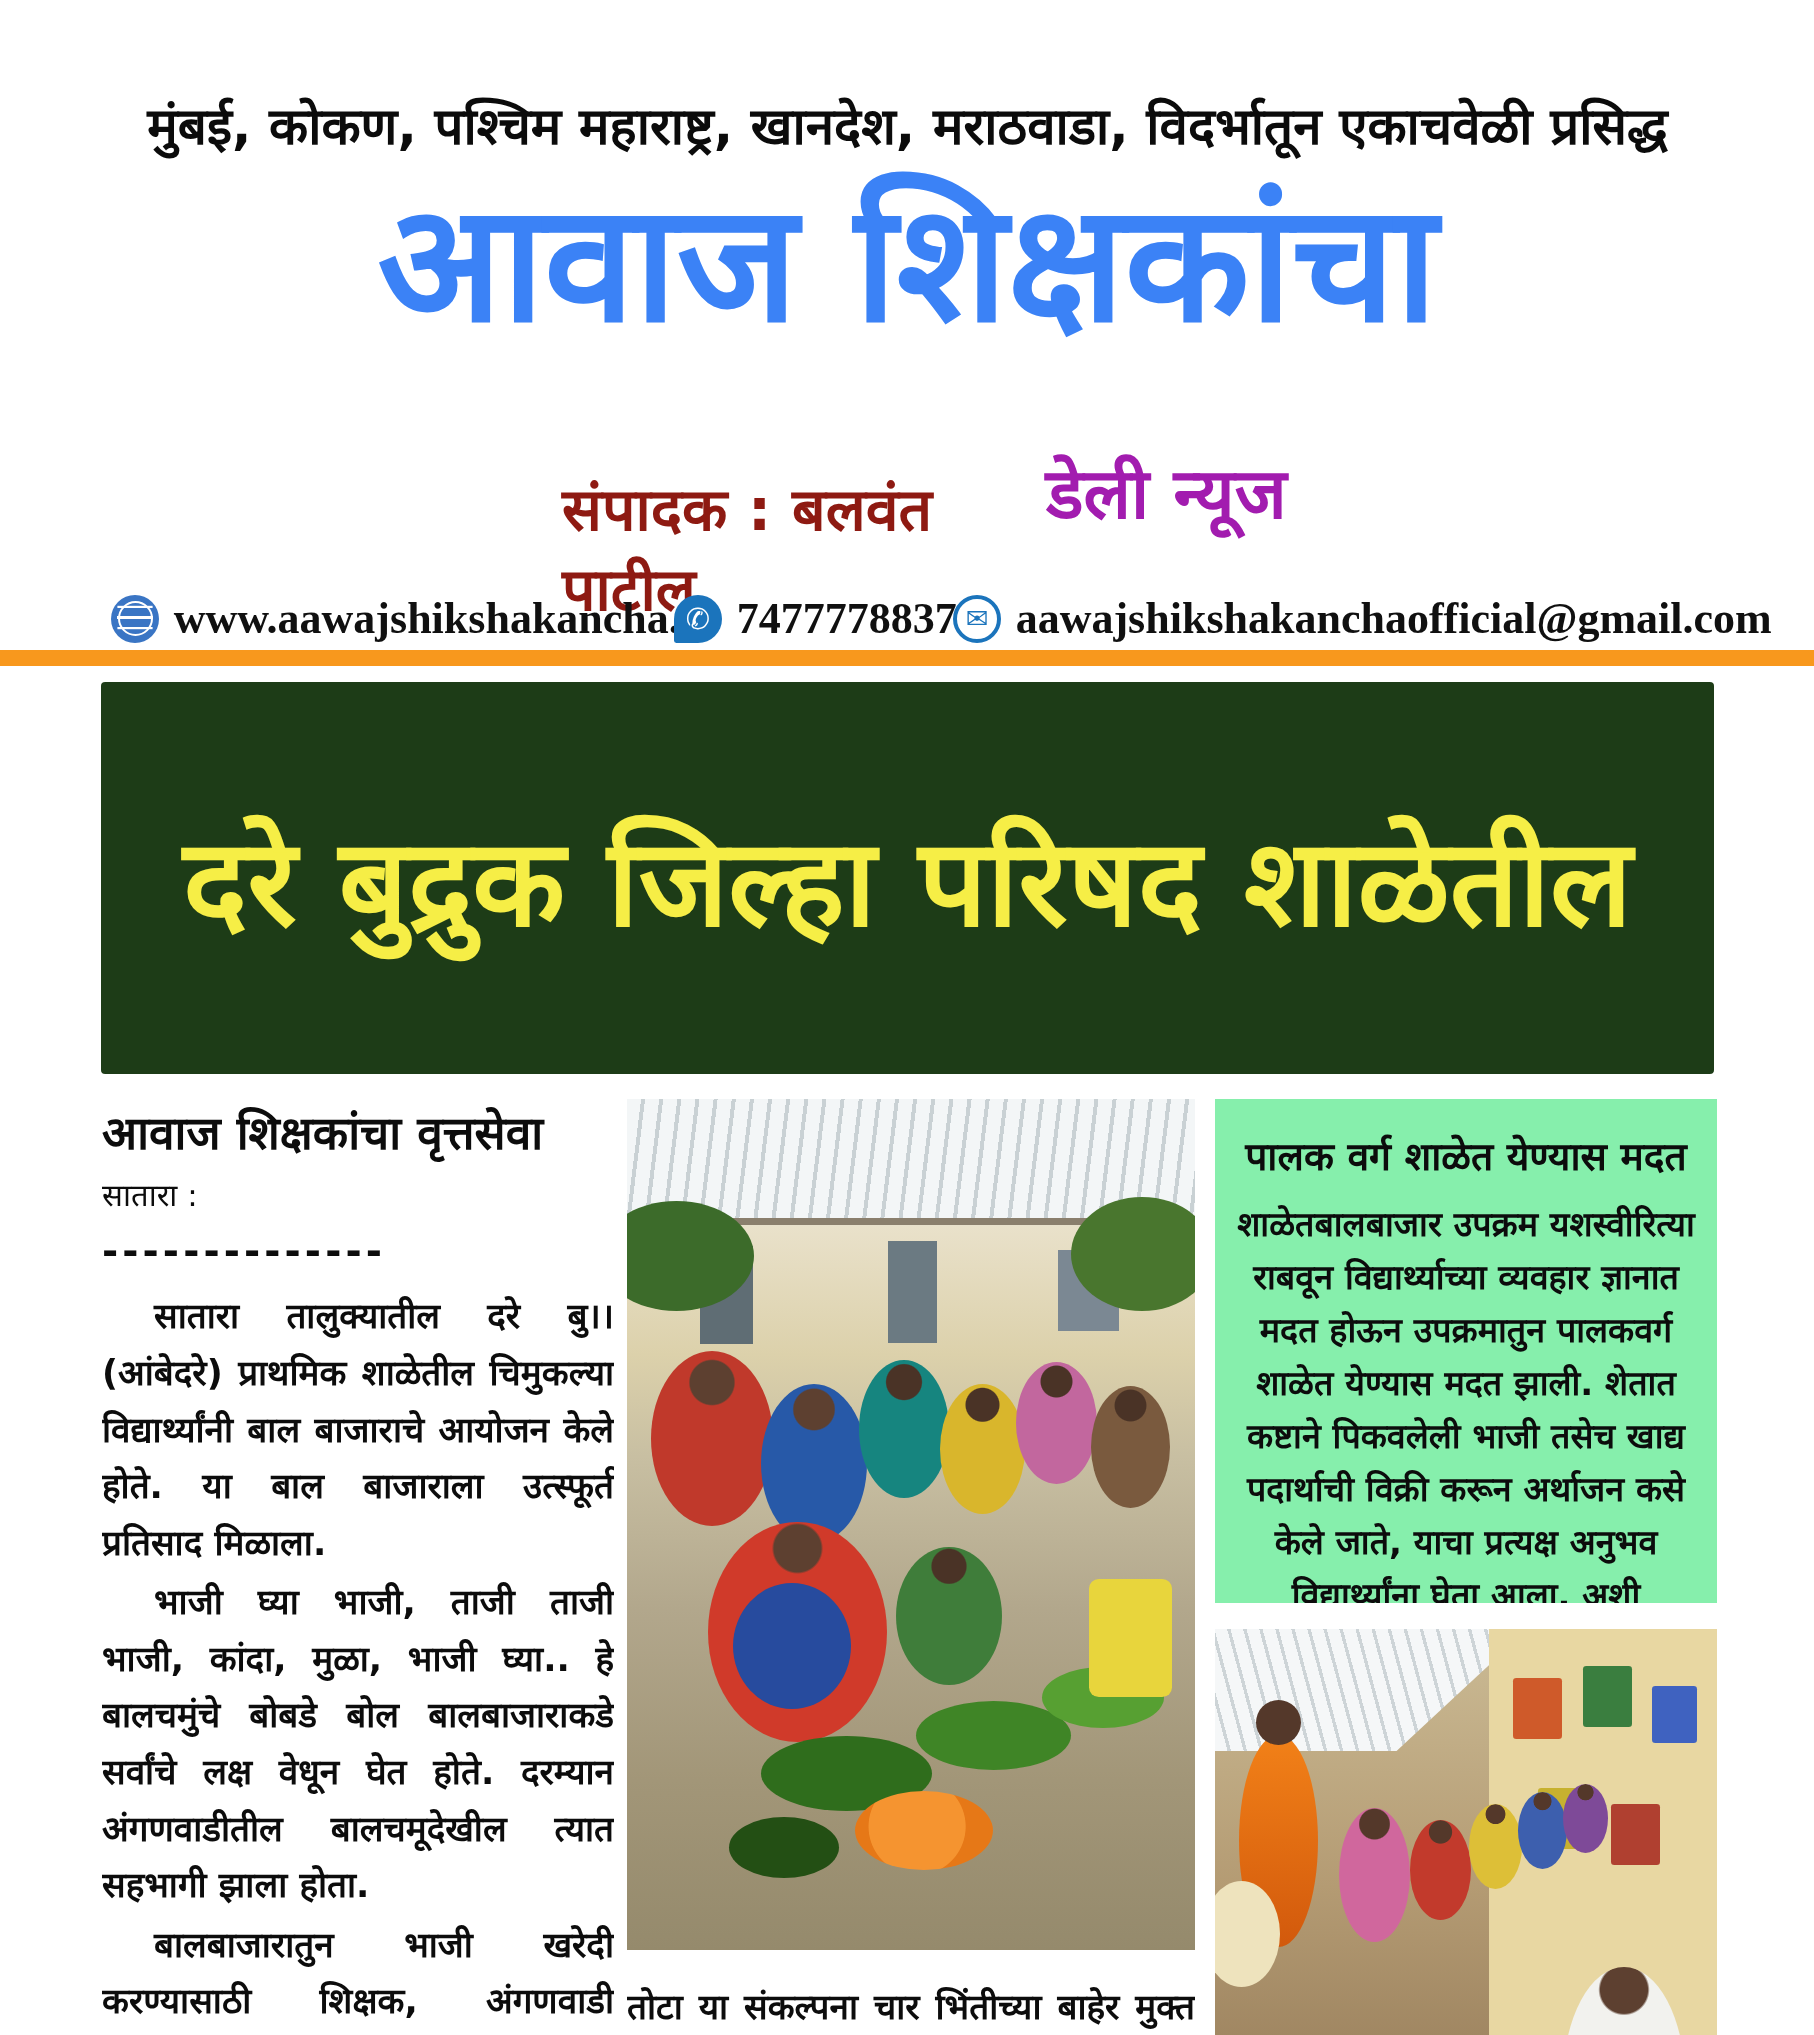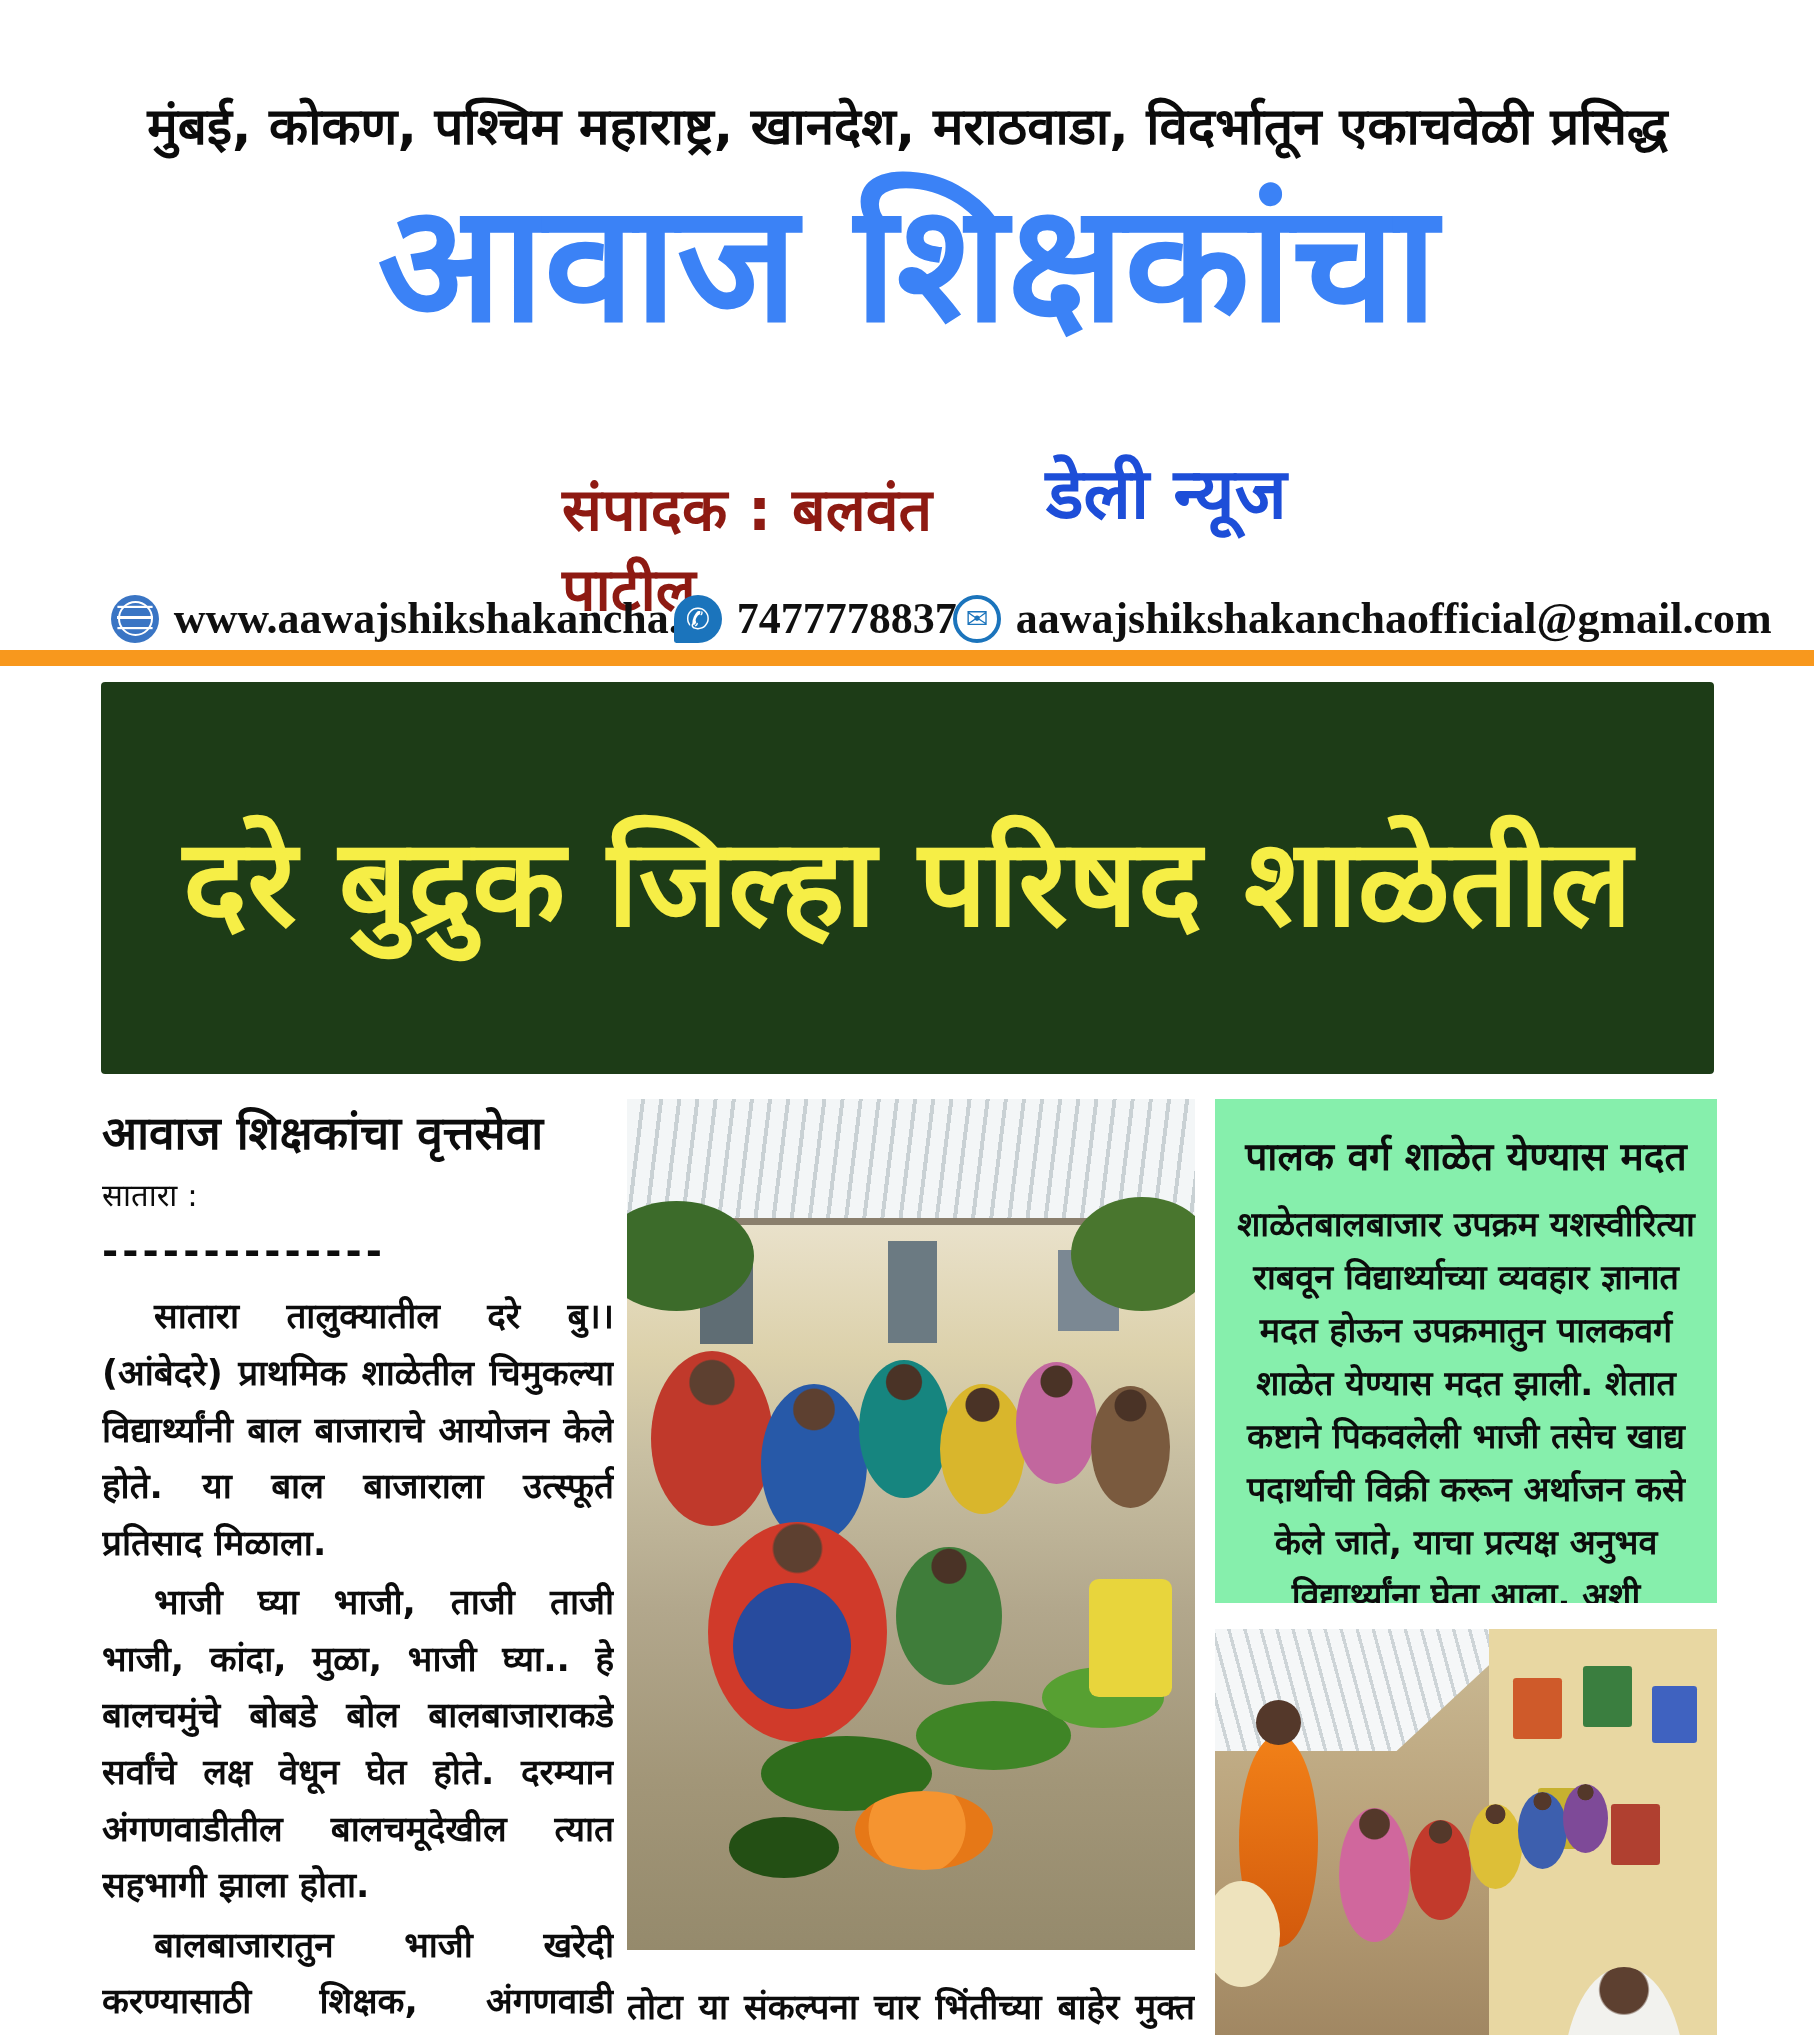--- a/index.html
+++ b/index.html
@@ -6,21 +6,21 @@
   #page{position:relative;width:1815px;height:2989px;background:#ffffff;overflow:hidden;
         font-family:"DejaVu Sans",sans-serif;color:#0c0c0c;}
 
   
   .tagline{position:absolute;top:81px;left:0;width:100%;text-align:center;
            font-size:51px;font-weight:700;white-space:nowrap;color:#0b0b0b;margin-top:8px;}
   .masthead{position:absolute;top:170px;left:0;width:100%;text-align:center;
             font-size:163px;line-height:1.15;font-weight:800;color:#3b82f6;white-space:nowrap;}
   .editor-line{position:absolute;top:467px;left:562px;width:497px;text-align:left;
                font-size:59px;font-weight:800;color:#8e1a12;}
-  .daily-news{position:absolute;top:443px;left:1046px;font-size:70px;font-weight:800;color:#1d4ed8;}
+  .daily-news{position:absolute;top:443px;left:1046px;font-size:70px;font-weight:800;color:#a21caf;}
 
   
   .contact{position:absolute;top:578px;left:0;width:100%;height:81px;}
   .c-item{position:absolute;top:0;height:81px;display:flex;align-items:center;gap:14.7px;}
   .c-web{left:111px;} .c-phone{left:674px;} .c-mail{left:953px;}
   .c-text{font-family:"Liberation Serif","DejaVu Serif",serif;font-size:44px;font-weight:600;color:#101010;}
   .c-phone .c-text{font-weight:800;}
   .icon-globe{width:48px;height:48px;border-radius:50%;background:#3a75c4;position:relative;flex:0 0 auto;}
   .icon-globe::before{content:"";position:absolute;inset:6.5px;border:2.8px solid #fff;border-radius:50%;}
   .icon-globe::after{content:"";position:absolute;left:5.7px;right:5.7px;top:21px;height:3.3px;background:#fff;

